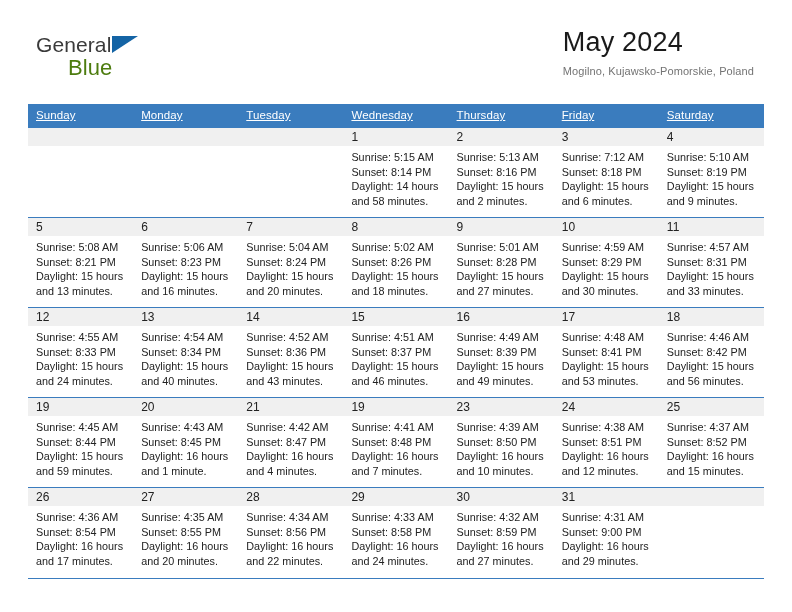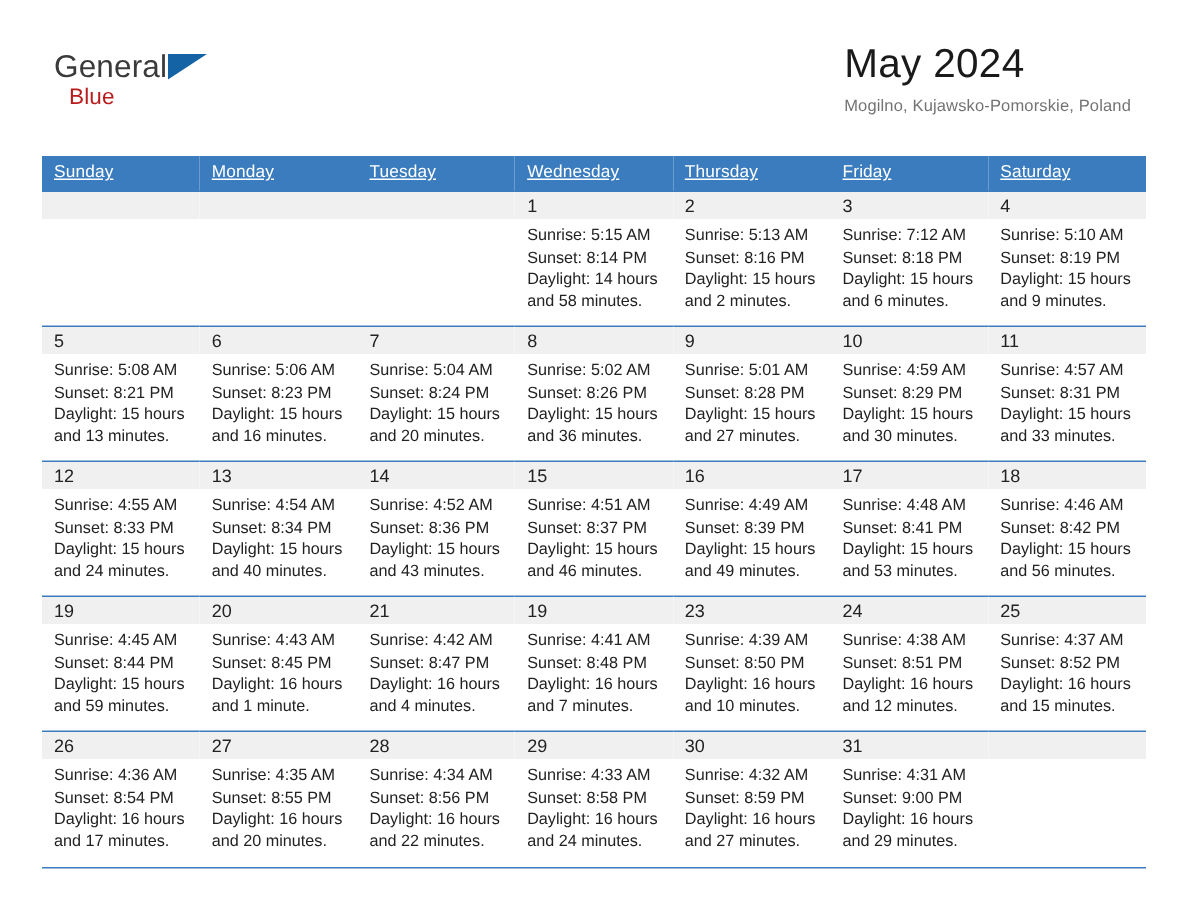--- a/index.html
+++ b/index.html
@@ -45,24 +45,24 @@
   .logo-tri {
     position: absolute;
     left: 76px;
     top: 2px;
     width: 0;
     height: 0;
     border-left: 26px solid #1464a5;
     border-bottom: 17px solid transparent;
   }
   .logo-row2 {
-    font-size: 15px;
-    color: #b91c1c;
+    font-size: 22px;
+    color: #4d7c0f;
     margin-top: 2px;
-    margin-left: 10px;
+    margin-left: 32px;
     letter-spacing: 0.1px;
   }
   .title-block {
     position: absolute;
     right: 38px;
     top: 28px;
     text-align: left;
   }
   .month-title {
     font-size: 27px;
@@ -242,21 +242,21 @@
                 <div>Daylight: 15 hours</div>
                 <div>and 20 minutes.</div>
               </div>
             </td>
             <td class="daycell">
               <div class="daynum-band">8</div>
               <div class="cellbody">
                 <div>Sunrise: 5:02 AM</div>
                 <div>Sunset: 8:26 PM</div>
                 <div>Daylight: 15 hours</div>
-                <div>and 36 minutes.</div>
+                <div>and 18 minutes.</div>
               </div>
             </td>
             <td class="daycell">
               <div class="daynum-band">9</div>
               <div class="cellbody">
                 <div>Sunrise: 5:01 AM</div>
                 <div>Sunset: 8:28 PM</div>
                 <div>Daylight: 15 hours</div>
                 <div>and 27 minutes.</div>
               </div>

